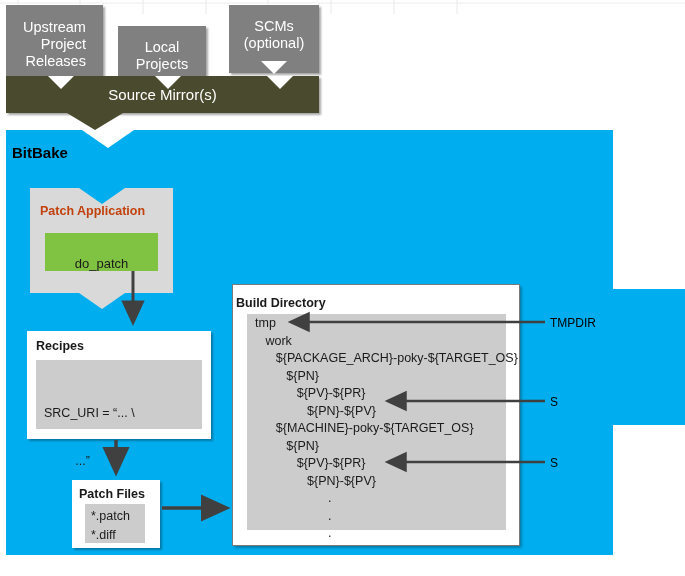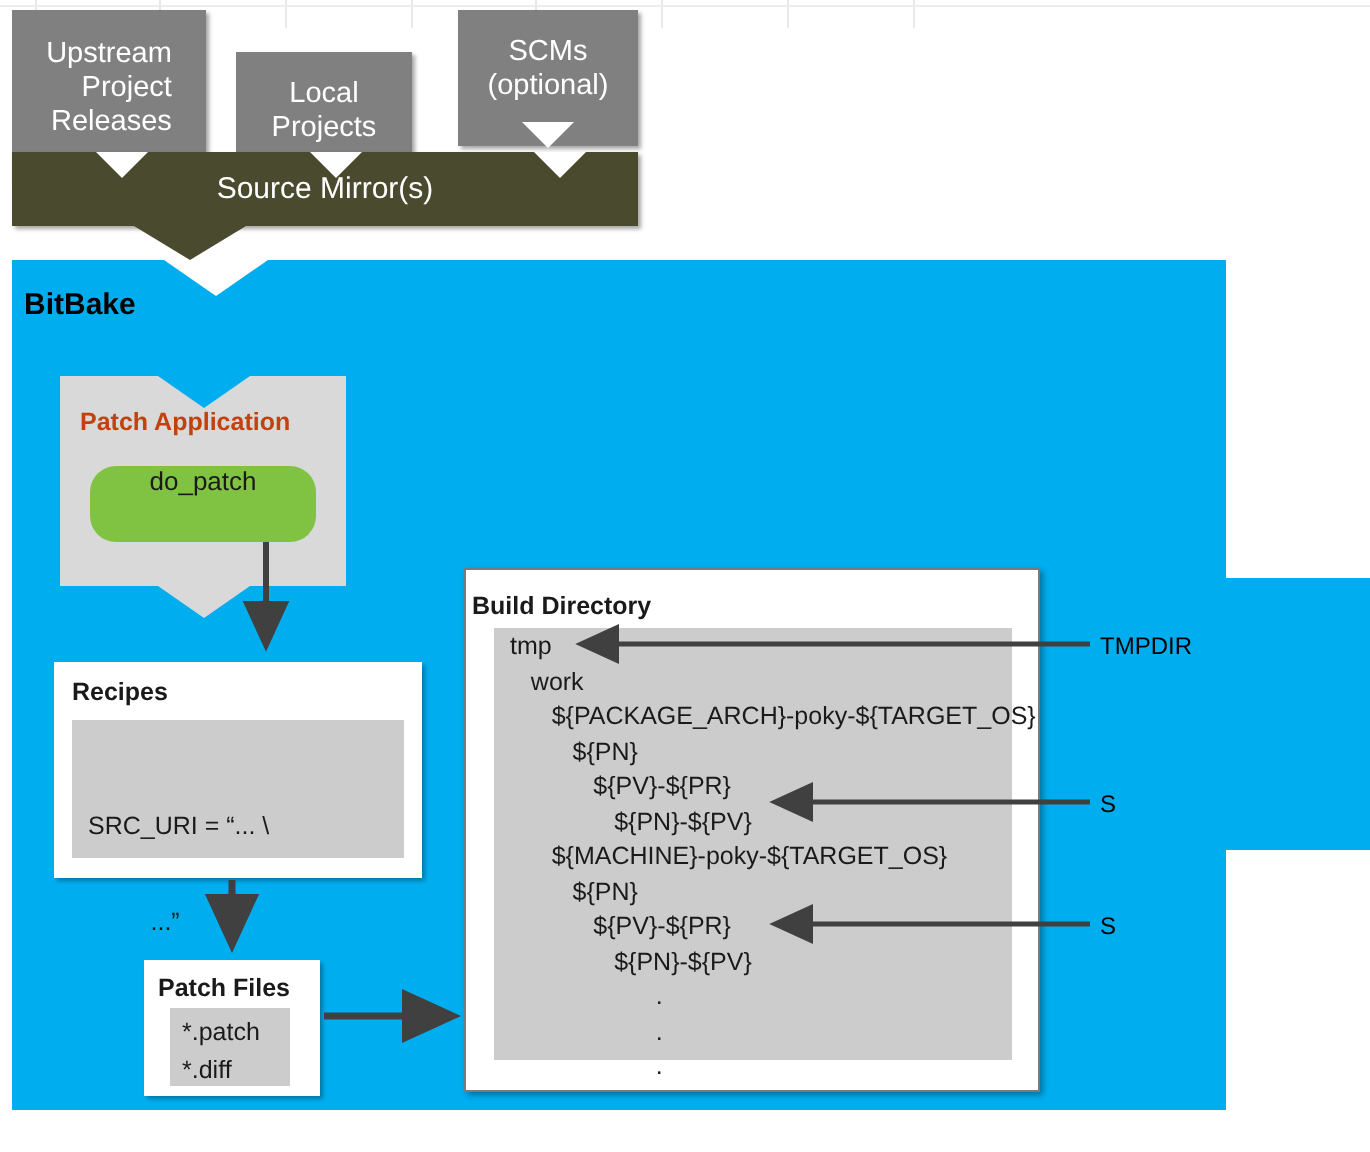--- a/index.html
+++ b/index.html
@@ -134,23 +134,22 @@
     font-size: 12.5px;
     font-weight: bold;
     color: #c2410c;
   }
   .do-patch {
     position: absolute;
     background: #80c342;
     color: #1a1a1a;
     font-size: 13px;
     display: flex;
-    align-items: flex-start;
+    align-items: flex-end;
     justify-content: center;
-    border-radius: 13px;
   }
 
   
   .card {
     position: absolute;
     background: #ffffff;
     box-sizing: border-box;
     box-shadow: 1.5px 1.5px 2px rgba(0,0,0,0.3);
   }
   .card-title {

